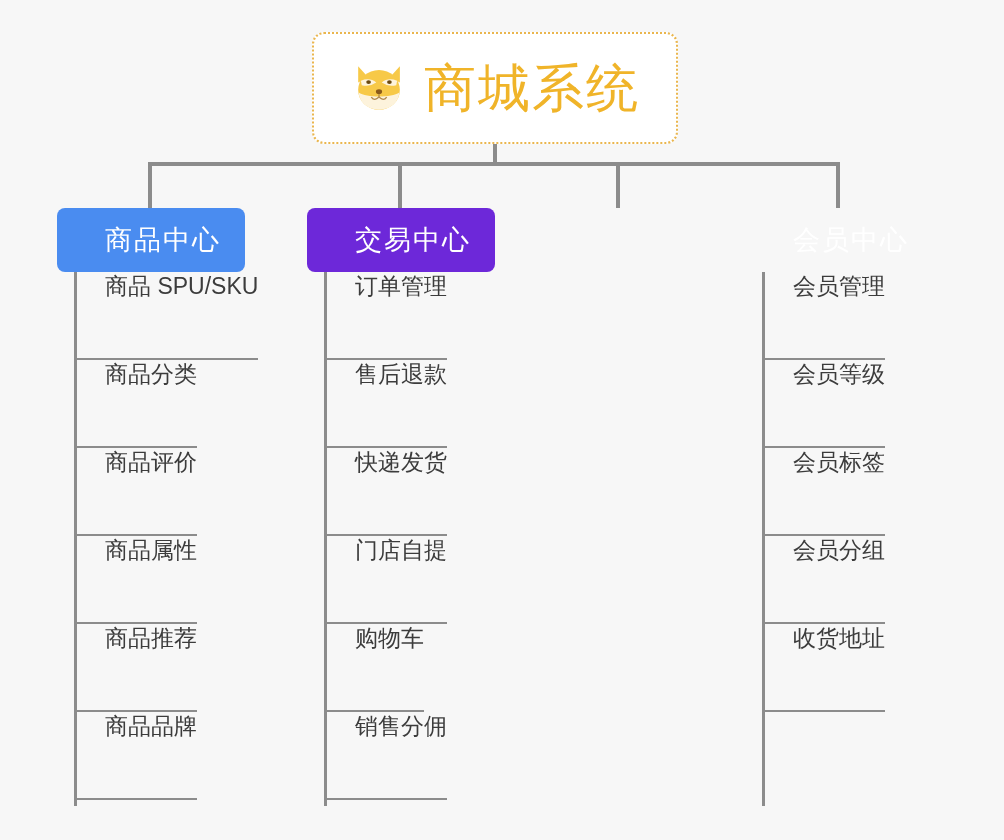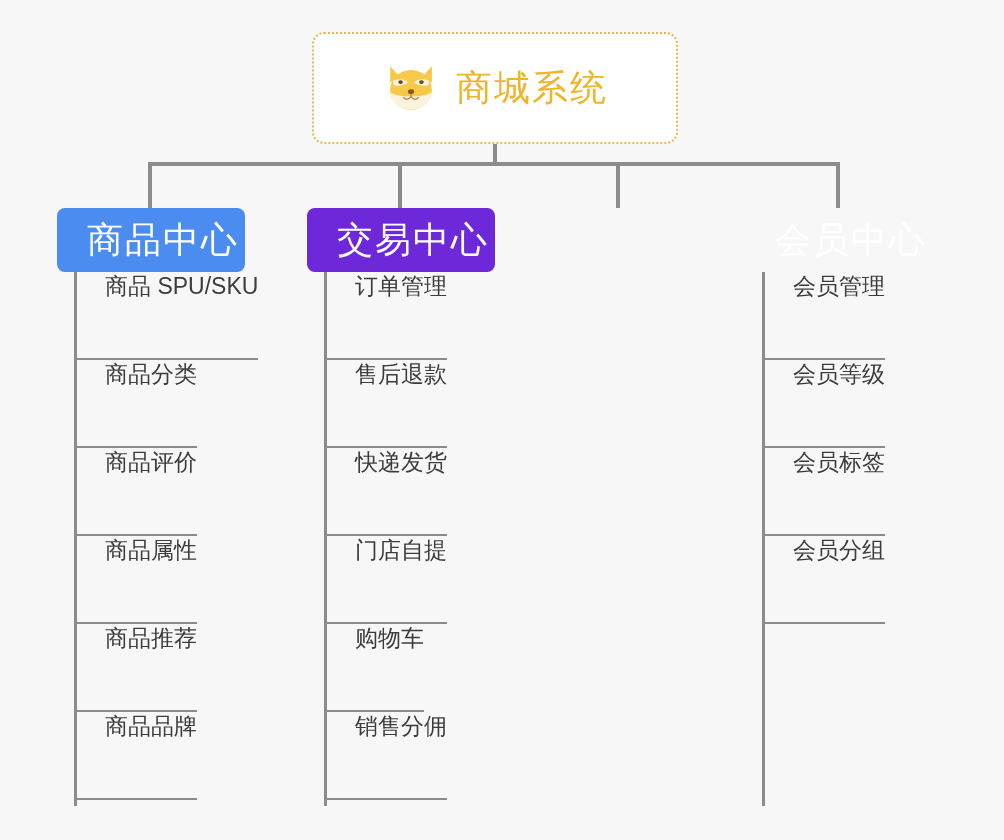--- a/index.html
+++ b/index.html
@@ -28,21 +28,21 @@
     height: 112px;
     background: #ffffff;
     border: 2px dotted #eab64e;
     border-radius: 12px;
     display: flex;
     align-items: center;
     justify-content: center;
     gap: 16px;
   }
   .root-title {
-    font-size: 36px;
+    font-size: 52px;
     color: #f0b429;
     letter-spacing: 2px;
     line-height: 1;
     font-weight: 400;
   }
   .shiba-icon { width: 58px; height: 58px; display: block; flex: 0 0 auto; }
 
   
   .conn { position: absolute; background: #8c8c8c; }
   .root-stem { left: 493px; top: 144px; width: 4px; height: 20px; }
@@ -60,21 +60,21 @@
   .col-3 { left: 525px; width: 230px; }
   .col-4 { left: 745px; width: 230px; }
 
   .cat-box {
     height: 64px;
     border-radius: 8px;
     display: flex;
     align-items: center;
     justify-content: center;
     color: #ffffff;
-    font-size: 36px;
+    font-size: 27px;
     letter-spacing: 2px;
     padding-left: 24px;
   }
   .col-1 .cat-box { width: 188px; }
   .col-2 .cat-box { width: 188px; }
   .col-3 .cat-box { width: 188px; }
   .col-4 .cat-box { width: 188px; }
 
   
   .leaves {
@@ -210,16 +210,19 @@
         </div>
       <div class="leaf">
           <span class="leaf-inner">会员等级</span>
         </div>
       <div class="leaf">
           <span class="leaf-inner">会员标签</span>
         </div>
       <div class="leaf">
           <span class="leaf-inner">会员分组</span>
         </div>
+      <div class="leaf">
+          <span class="leaf-inner">收货地址</span>
+        </div>
     </div>
   </div>
 
 </div>
 
 </body></html>

